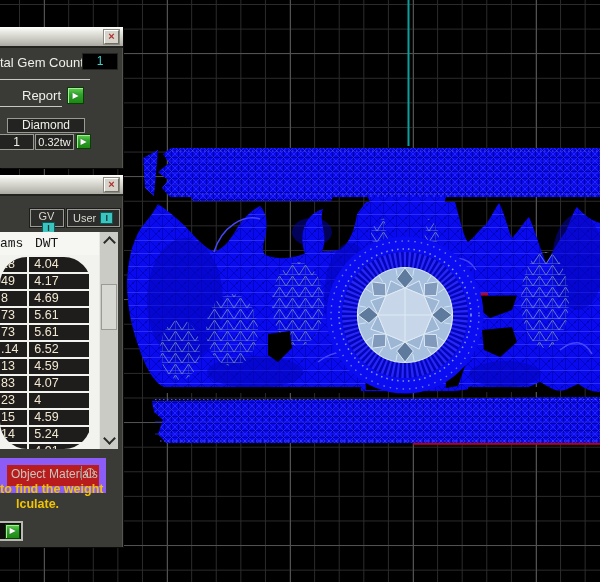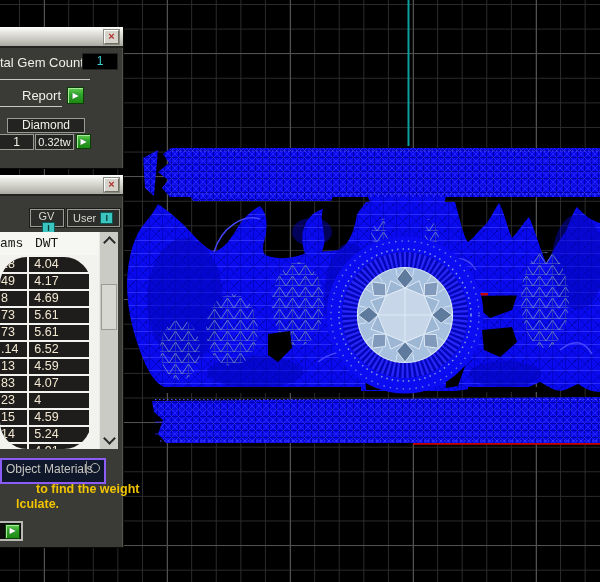--- a/index.html
+++ b/index.html
@@ -64,22 +64,22 @@
   .tc.c3{flex:1;}
   .vscroll{position:absolute;left:99px;top:57px;width:19px;height:217px;
     background:#cbcbc6;border-left:1px solid #e8e8e4;box-sizing:border-box;}
   .chev{position:absolute;left:5px;width:7px;height:7px;border-left:2px solid #2a2a2a;
     border-bottom:2px solid #2a2a2a;}
   .chev.up{top:6px;transform:rotate(135deg);}
   .chev.down{bottom:6px;transform:rotate(-45deg);}
   .vthumb{position:absolute;left:1px;top:52px;width:16px;height:46px;
     background:#d8d8d3;border:1px solid #9b9b95;box-sizing:border-box;}
 
-  .dropdown{position:absolute;left:0;top:283px;width:106px;height:26px;
-    background:#0f172a;border:2px solid #8b5cf6;box-sizing:border-box;cursor:pointer;}
+  .dropdown{position:absolute;left:0;top:283px;width:106px;height:35px;
+    background:#b91c1c;border:7px solid #8b5cf6;box-sizing:border-box;cursor:pointer;}
   .dropdown .dtext{position:absolute;left:4px;top:2px;color:#c6c6be;font-size:12px;}
   .dropdown .dicon{position:absolute;right:2px;top:1px;width:15px;height:14px;
     border-left:1px solid #8f8f88;display:flex;align-items:center;justify-content:center;}
   .dropdown .circ{width:8px;height:8px;border:1.5px solid #b8b8b0;border-radius:50%;}
 
   .hint{position:absolute;color:var(--hint-yellow,#f2c400);font-weight:bold;
     font-size:12.5px;white-space:nowrap;}
 
   .calcbtn{position:absolute;left:-14px;top:346px;width:37px;height:20px;
     background:#0e0e0c;border:2px solid #b9b9b3;box-sizing:border-box;cursor:pointer;}
@@ -335,21 +335,21 @@
       <span class="chev down"></span>
     </div>
 
     <div class="dropdown">
       <span class="dtext">Object Materials</span>
       <span class="dicon">
           <span class="circ"></span>
         </span>
     </div>
 
-    <div class="hint" style="left:0;top:307px;padding-left:36px;">to find the weight</div>
+    <div class="hint" style="left:0;top:307px;">to find the weight</div>
     <div class="hint" style="left:0;top:322px;padding-left:16px;">lculate.</div>
 
     <div class="calcbtn">
       <div class="gbtn" style="left:17px;top:0.5px;width:15px;height:15px;">
           <span>▶</span>
         </div>
     </div>
   </div>
 
 </div>

